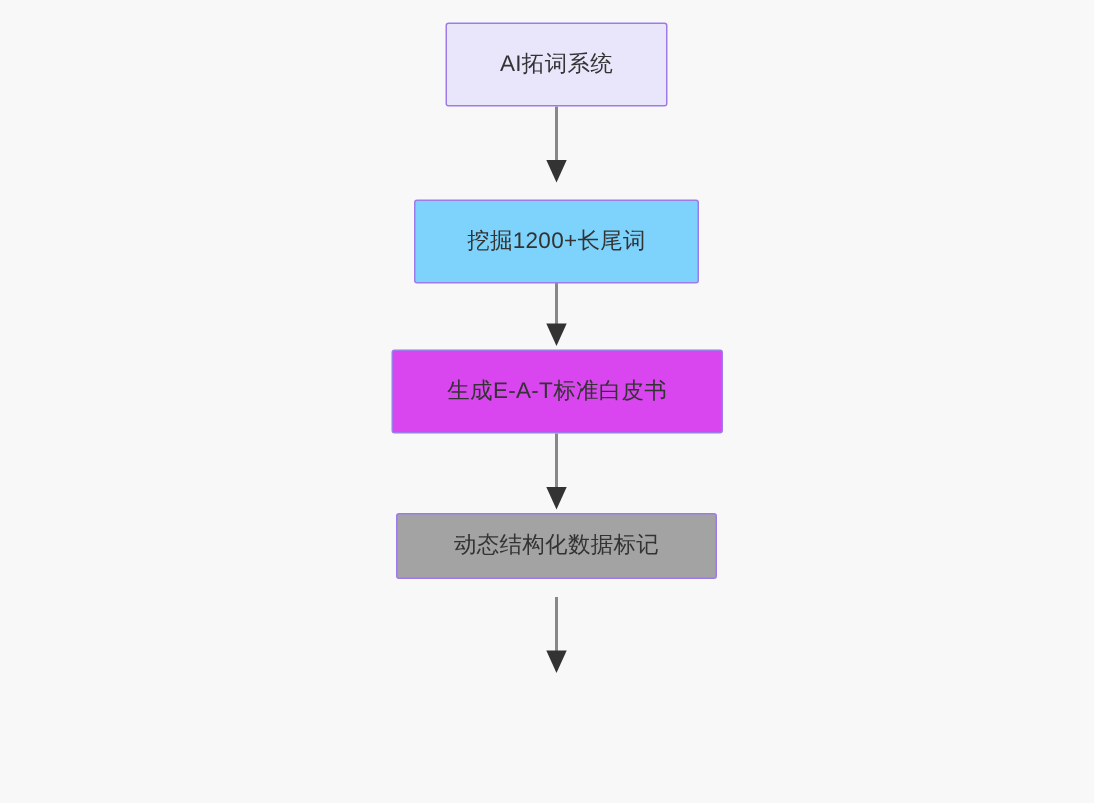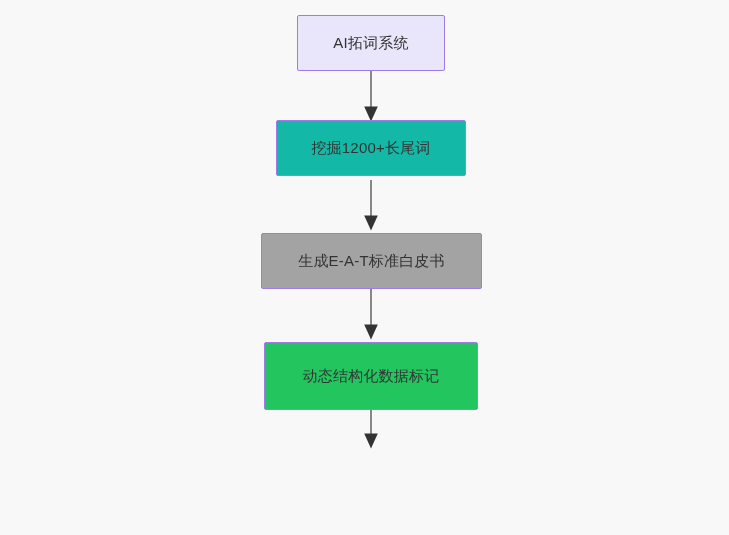--- a/index.html
+++ b/index.html
@@ -62,26 +62,26 @@
     <line x1="371" y1="71" x2="371" y2="116" stroke="#888888" stroke-width="2" marker-end="url(#arrowhead)"></line>
     <line x1="371" y1="180" x2="371" y2="225" stroke="#888888" stroke-width="2" marker-end="url(#arrowhead)"></line>
     <line x1="371" y1="289" x2="371" y2="334" stroke="#888888" stroke-width="2" marker-end="url(#arrowhead)"></line>
     <line x1="371" y1="398" x2="371" y2="443" stroke="#888888" stroke-width="2" marker-end="url(#arrowhead)"></line>
   </svg>
 
   <div class="node" id="node-n1" style="left: 297px; top: 15px; width: 148px; height: 56px; background: rgb(233, 230, 251); border-color: rgb(159, 122, 234); color: rgb(51, 51, 51);">
     <span class="node-label">AI拓词系统</span>
   </div>
 
-  <div class="node" id="node-n2" style="left: 276px; top: 120px; width: 190px; height: 56px; background: #14b8a6; border-color: rgb(159, 122, 234); color: rgb(51, 51, 51);">
+  <div class="node" id="node-n2" style="left: 276px; top: 133px; width: 190px; height: 56px; background: #7dd3fc; border-color: rgb(159, 122, 234); color: rgb(51, 51, 51);">
     <span class="node-label">挖掘1200+长尾词</span>
   </div>
 
-  <div class="node" id="node-n3" style="left: 261px; top: 233px; width: 221px; height: 56px; background: #a3a3a3; border-color: rgb(159, 122, 234); color: rgb(51, 51, 51);">
+  <div class="node" id="node-n3" style="left: 261px; top: 233px; width: 221px; height: 56px; background: #d946ef; border-color: rgb(159, 122, 234); color: rgb(51, 51, 51);">
     <span class="node-label">生成E-A-T标准白皮书</span>
   </div>
 
-  <div class="node" id="node-n4" style="left: 264px; top: 342px; width: 214px; height: 68px; background: #22c55e; border-color: rgb(159, 122, 234); color: rgb(51, 51, 51);">
+  <div class="node" id="node-n4" style="left: 264px; top: 342px; width: 214px; height: 44px; background: #a3a3a3; border-color: rgb(159, 122, 234); color: rgb(51, 51, 51);">
     <span class="node-label">动态结构化数据标记</span>
   </div>
 
 
 </div>
 
 </body></html>

